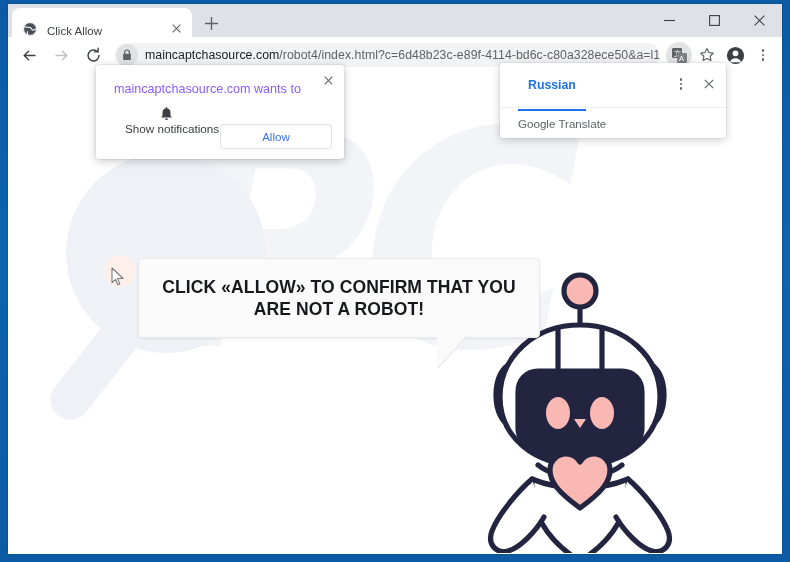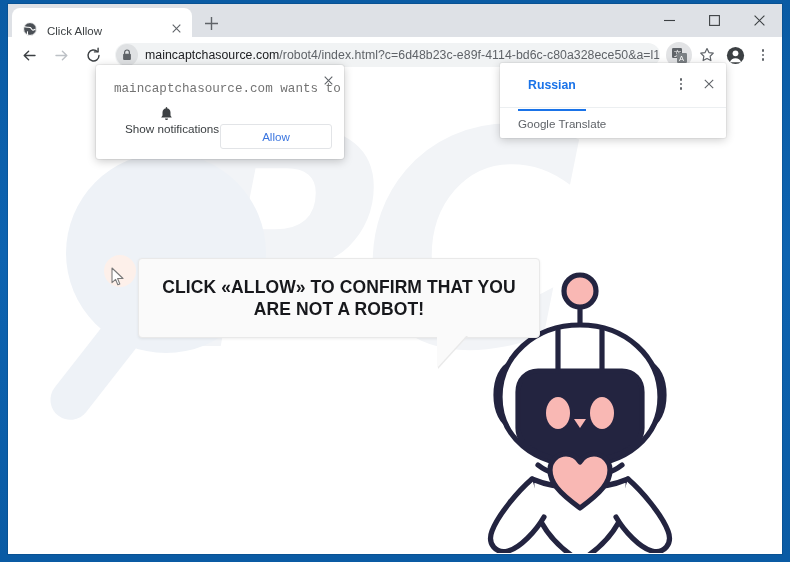--- a/index.html
+++ b/index.html
@@ -140,21 +140,21 @@
     position:absolute;left:88px;top:61px;width:248px;height:94px;
     background:#ffffff;border-radius:3px;
     box-shadow:0 2px 10px rgba(0,0,0,.22),0 0 0 1px rgba(0,0,0,.05);
     z-index:40;
   }
   .perm-close{
     position:absolute;right:7px;top:6px;width:18px;height:18px;
     display:flex;align-items:center;justify-content:center;color:#5f6368;
   }
   .perm-title{
-    position:absolute;left:18px;top:17px;font-size:12.6px;color:#737373;font-family:Liberation Mono, monospace;
+    position:absolute;left:18px;top:17px;font-size:12.6px;color:#8b5cf6;
   }
   .perm-row{position:absolute;left:18px;top:41px;display:flex;align-items:center;flex-direction:column;}
   .perm-bell{width:16px;height:16px;display:flex;align-items:center;justify-content:center;}
   .perm-sub{margin-left:11px;font-size:11.7px;color:#3c4043;}
   .perm-btns{position:absolute;right:12px;bottom:10px;display:flex;gap:9px;}
   .perm-btn{
     min-width:54px;height:23px;padding:0 28px;
     border:1px solid #e2e4e7;border-radius:3px;background:#fff;
     font-size:11.6px;color:#3b76e0;
     display:flex;align-items:center;justify-content:center;

